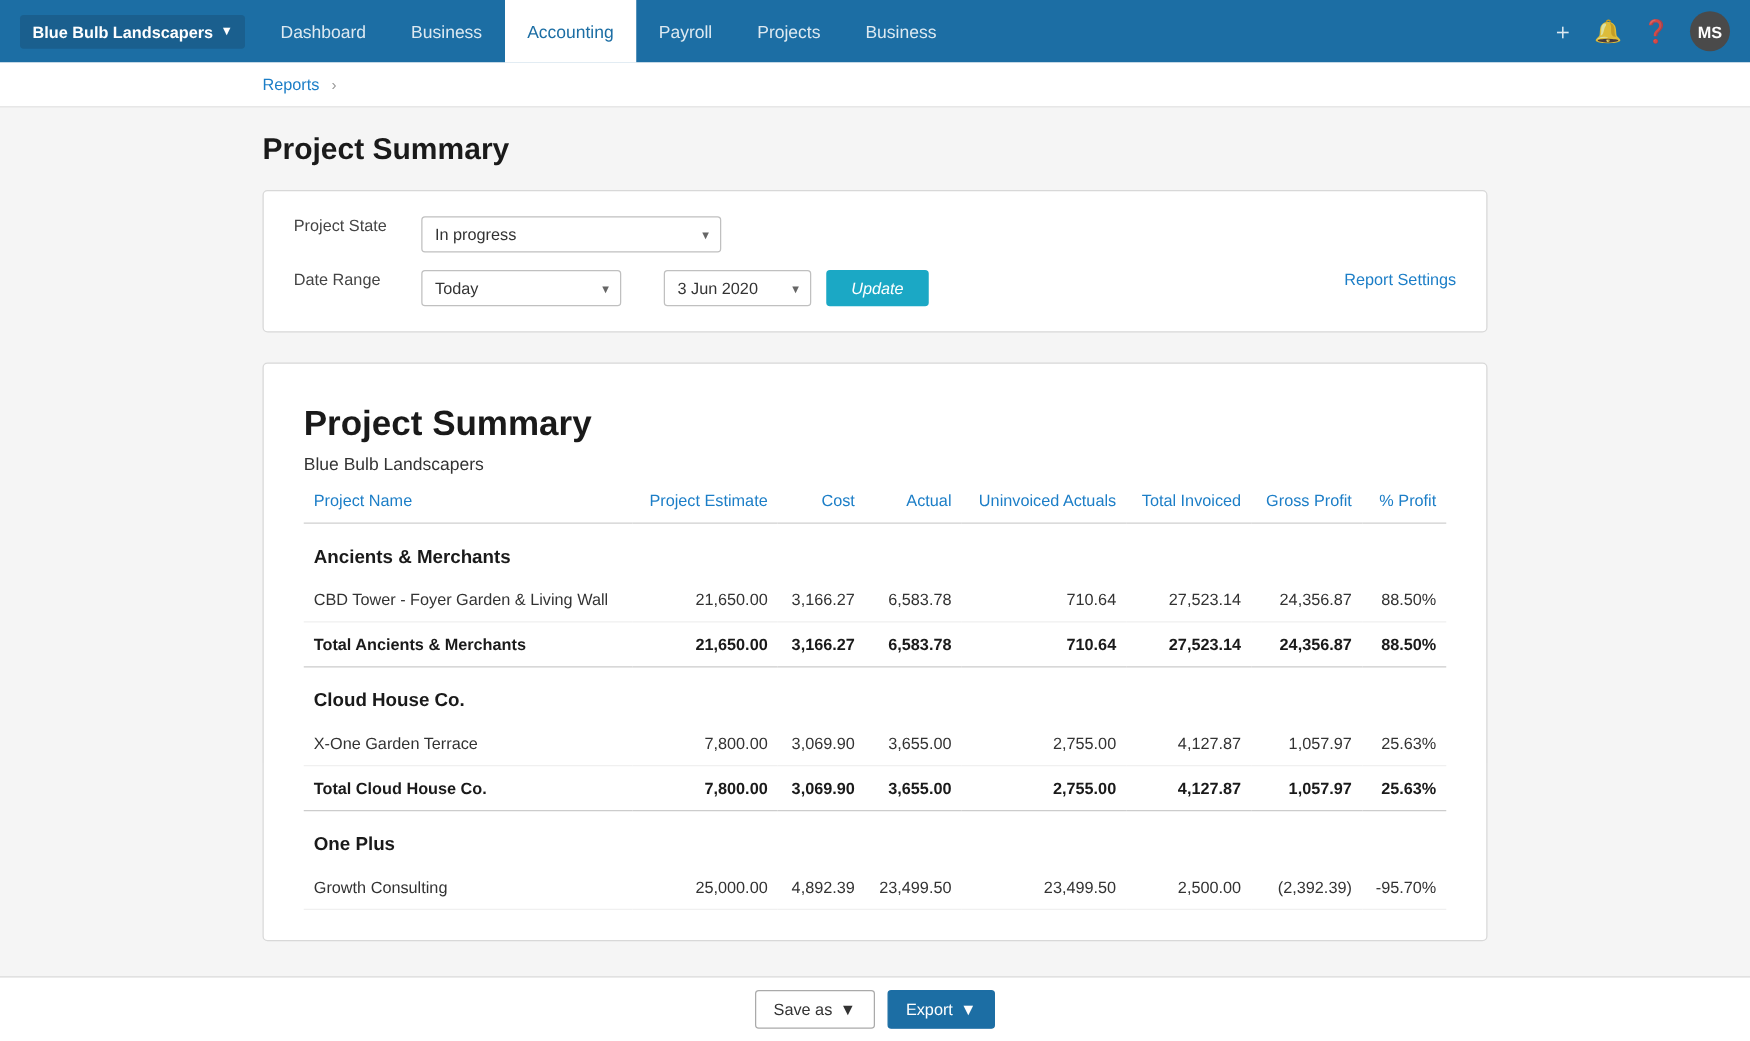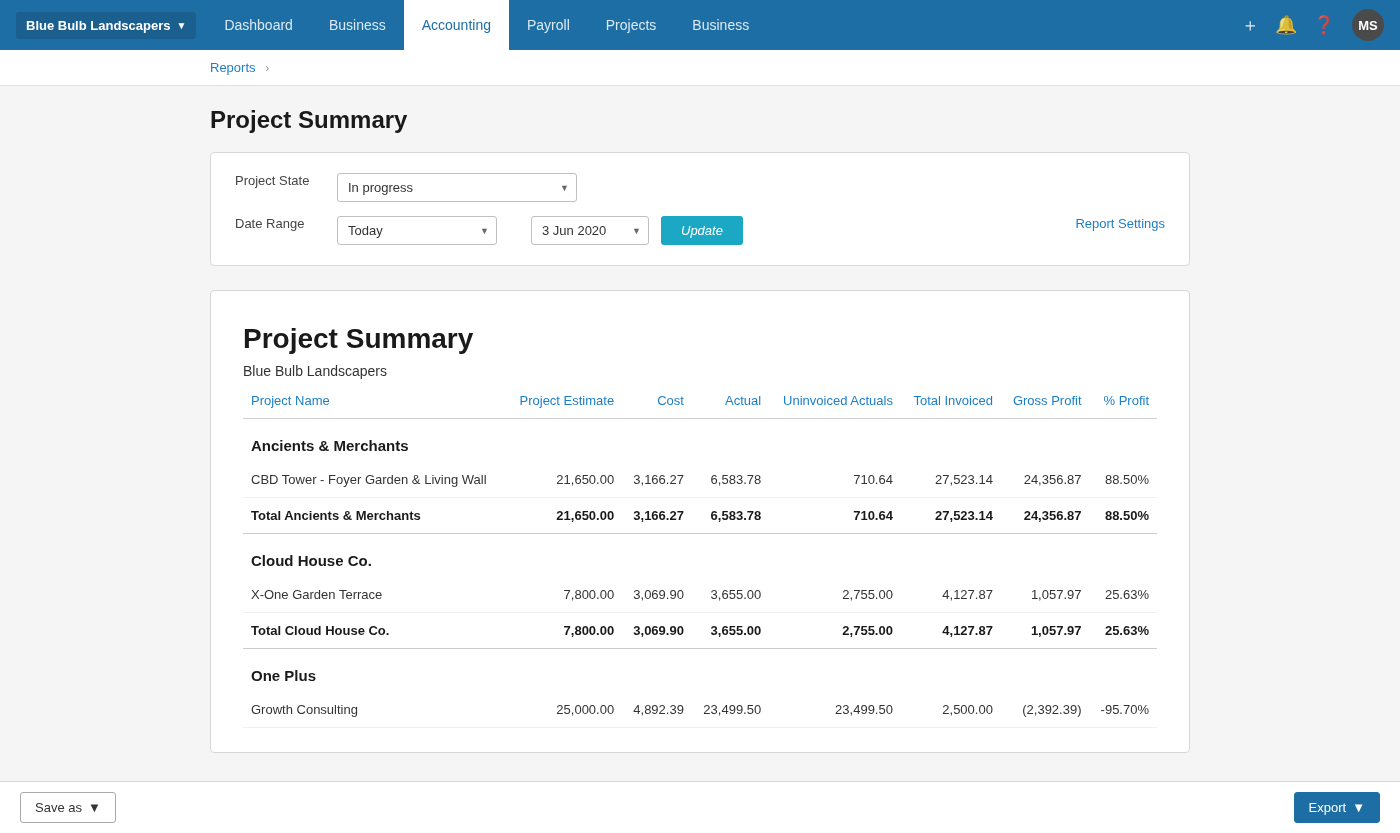--- a/index.html
+++ b/index.html
@@ -222,21 +222,21 @@
     
     .bottom-toolbar {
       position: fixed;
       bottom: 0;
       right: 0;
       left: 0;
       background: #fff;
       border-top: 1px solid #d8d8d8;
       padding: 10px 20px;
       display: flex;
-      justify-content: space-between;
+      justify-content: center;
       gap: 10px;
     }
     .btn-save-as {
       background: #fff;
       color: #333;
       border: 1px solid #aaa;
       border-radius: 3px;
       padding: 7px 14px;
       font-size: 13px;
       cursor: pointer;

